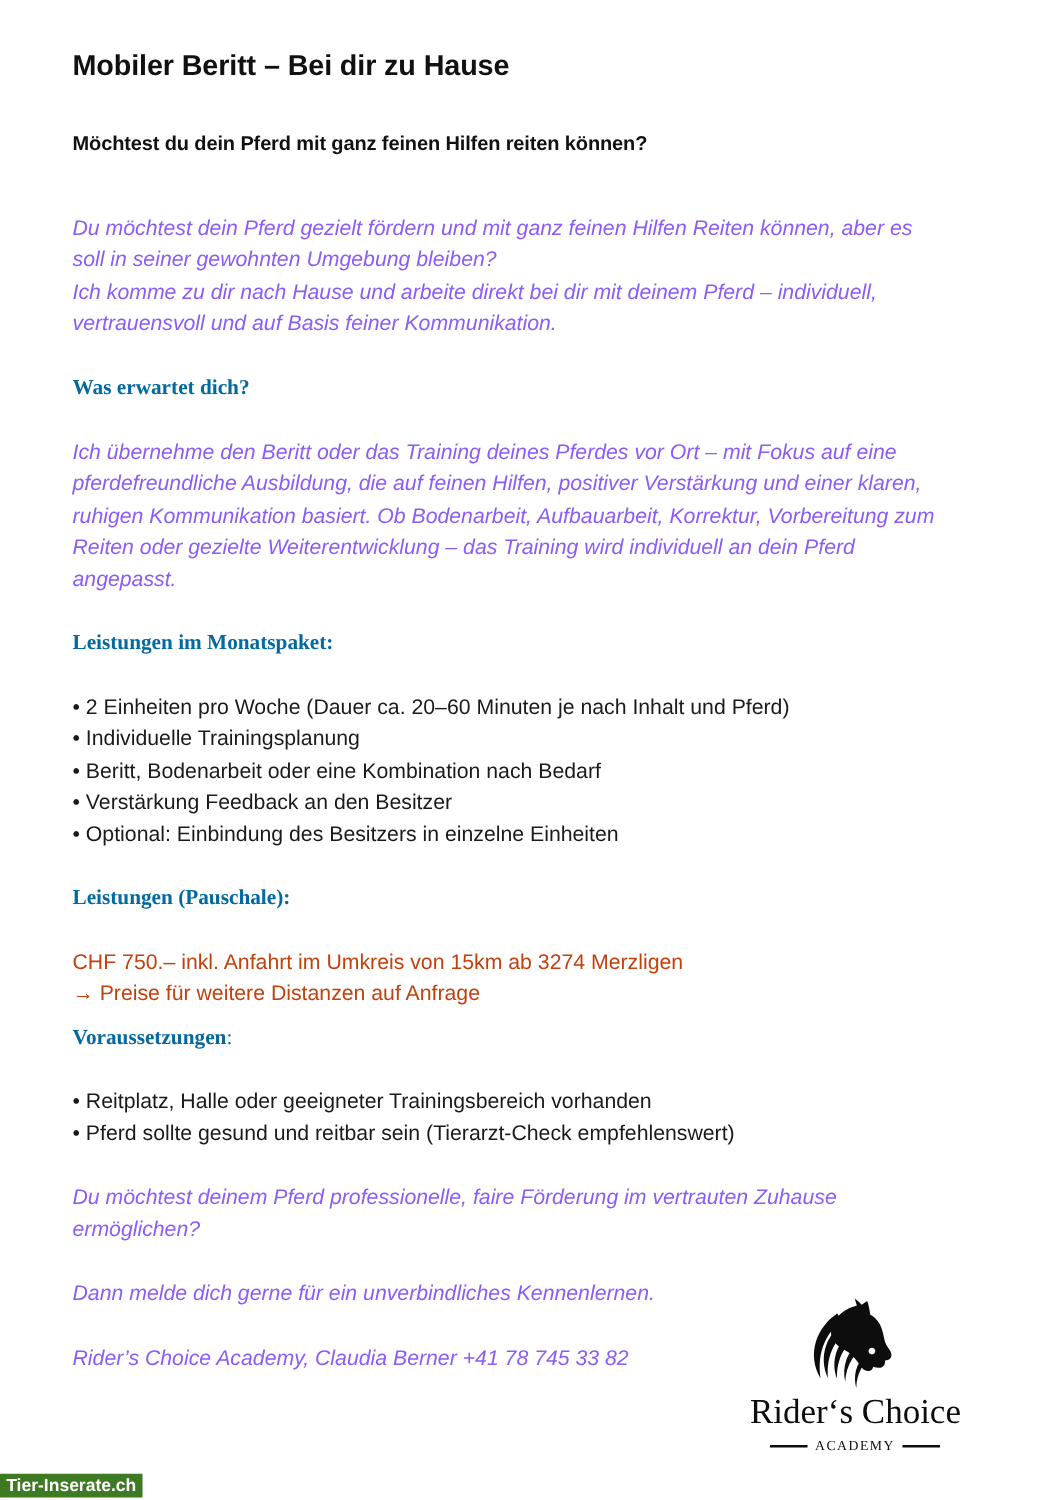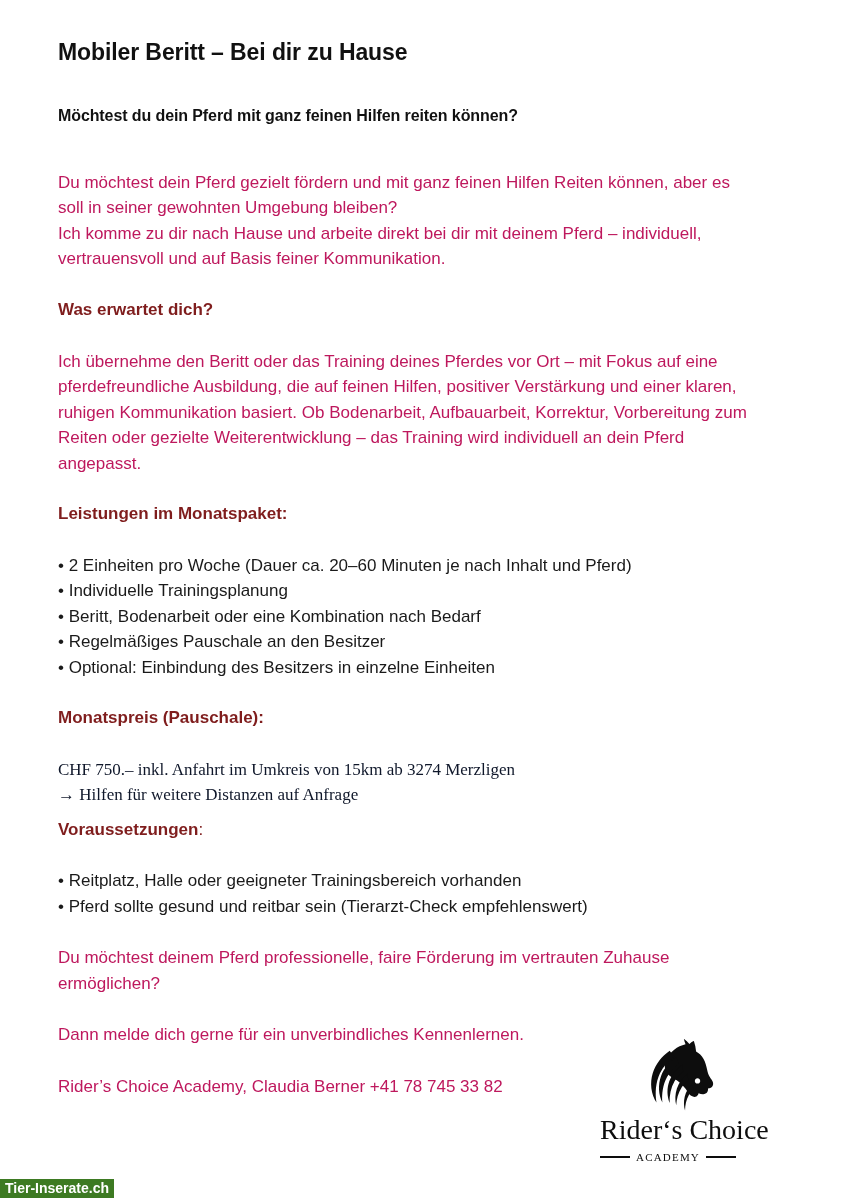--- a/index.html
+++ b/index.html
@@ -48,30 +48,32 @@
     margin: 0 0 44px 0;
     letter-spacing: -0.1px;
     color: #111111;
     max-width: 660px;
   }
 
   p.para {
     font-size: 17px;
     line-height: 1.50;
     margin: 0 0 26px 0;
-    color: #be185d;
+    color: #8b5cf6;
     max-width: 700px;
+    font-style: italic;
   }
 
   h3.section-head {
     font-size: 17px;
     font-weight: bold;
     line-height: 1.45;
     margin: 0 0 26px 0;
-    color: #7f1d1d;
+    color: #0369a1;
+    font-family: Liberation Serif, serif;
   }
 
   h3.section-head .plain {
     font-weight: normal;
   }
 
   ul.bullets {
     list-style: none;
     margin: 0 0 26px 0;
     padding: 0;
@@ -83,22 +85,21 @@
     color: #1a1a1a;
     margin: 0;
     padding: 0;
     white-space: nowrap;
   }
 
   .price-lines p {
     font-size: 17px;
     line-height: 1.50;
     margin: 0;
-    color: #0f172a;
-    font-family: Liberation Serif, serif;
+    color: #c2410c;
   }
 
   .block-gap-sm { height: 10px; }
 
   
   .logo {
     position: absolute;
     left: 600px;
     top: 1036px;
     width: 168px;
@@ -114,20 +115,21 @@
     font-family: "Liberation Serif", serif;
     font-size: 28px;
     line-height: 1.0;
     color: #0d0d0d;
     margin-top: 2px;
     white-space: nowrap;
   }
   .logo-academy-row {
     display: flex;
     align-items: center;
+    justify-content: center;
     gap: 6px;
     margin-top: 4px;
   }
   .logo-rule {
     height: 2px;
     background: #0d0d0d;
     width: 30px;
     flex: 0 0 auto;
   }
   .logo-academy {
@@ -173,29 +175,29 @@
     <h3 class="section-head">Was erwartet dich?</h3>
 
     <p class="para">Ich übernehme den Beritt oder das Training deines Pferdes vor Ort – mit Fokus auf eine pferdefreundliche Ausbildung, die auf feinen Hilfen, positiver Verstärkung und einer klaren, ruhigen Kommunikation basiert. Ob Bodenarbeit, Aufbauarbeit, Korrektur, Vorbereitung zum Reiten oder gezielte Weiterentwicklung – das Training wird individuell an dein Pferd angepasst.</p>
 
     <h3 class="section-head">Leistungen im Monatspaket:</h3>
 
     <ul class="bullets">
       <li>• 2 Einheiten pro Woche (Dauer ca. 20–60 Minuten je nach Inhalt und Pferd)</li>
       <li>• Individuelle Trainingsplanung</li>
       <li>• Beritt, Bodenarbeit oder eine Kombination nach Bedarf</li>
-      <li>• Regelmäßiges Pauschale an den Besitzer</li>
+      <li>• Verstärkung Feedback an den Besitzer</li>
       <li>• Optional: Einbindung des Besitzers in einzelne Einheiten</li>
     </ul>
 
-    <h3 class="section-head">Monatspreis (Pauschale):</h3>
+    <h3 class="section-head">Leistungen (Pauschale):</h3>
 
     <div class="price-lines">
       <p>CHF 750.– inkl. Anfahrt im Umkreis von 15km ab 3274 Merzligen</p>
-      <p>→ Hilfen für weitere Distanzen auf Anfrage</p>
+      <p>→ Preise für weitere Distanzen auf Anfrage</p>
     </div>
 
     <div class="block-gap-sm"></div>
 
     <h3 class="section-head">
       <span>Voraussetzungen</span><span class="plain">:</span>
     </h3>
 
     <ul class="bullets">
       <li>• Reitplatz, Halle oder geeigneter Trainingsbereich vorhanden</li>

